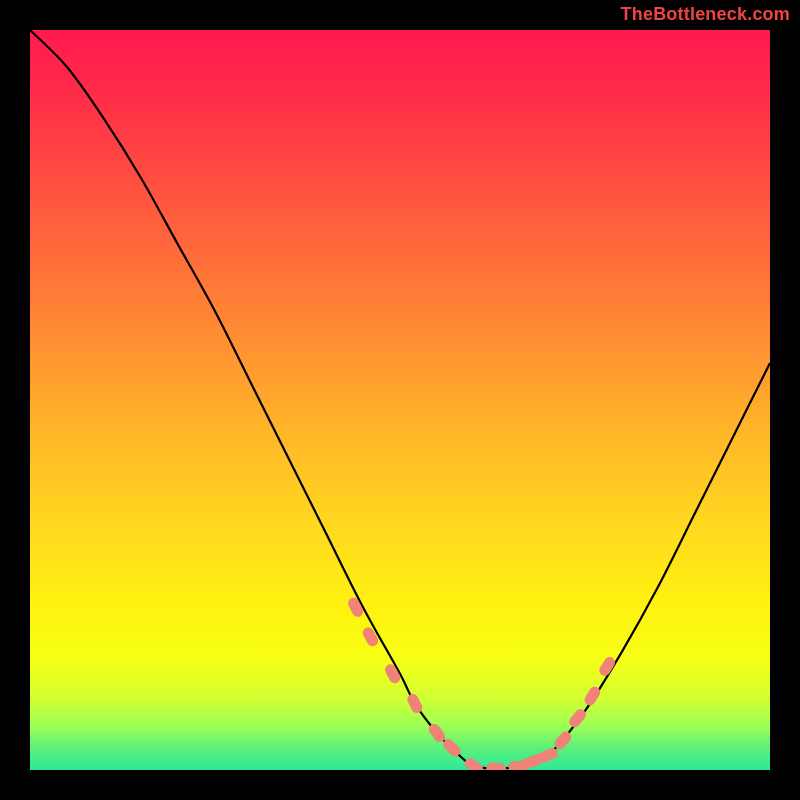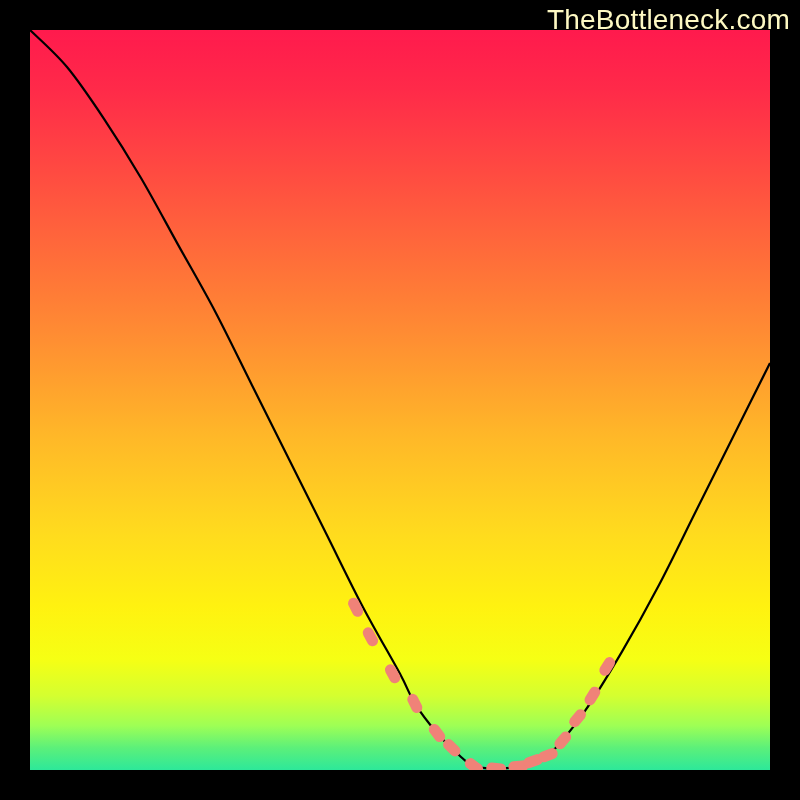--- a/index.html
+++ b/index.html
@@ -7,23 +7,23 @@
   .frame {
     position: relative;
     width: 800px;
     height: 800px;
     background: #000;
   }
   .watermark {
     position: absolute;
     top: 4px;
     right: 10px;
-    color: #fef9c3;
-    font-size: 28px;
-    font-weight: normal;
+    color: #ef4444;
+    font-size: 18px;
+    font-weight: bold;
     letter-spacing: 0.2px;
     z-index: 10;
   }
   .plot {
     position: absolute;
     top: 30px;
     left: 30px;
     width: 740px;
     height: 740px;
   }

